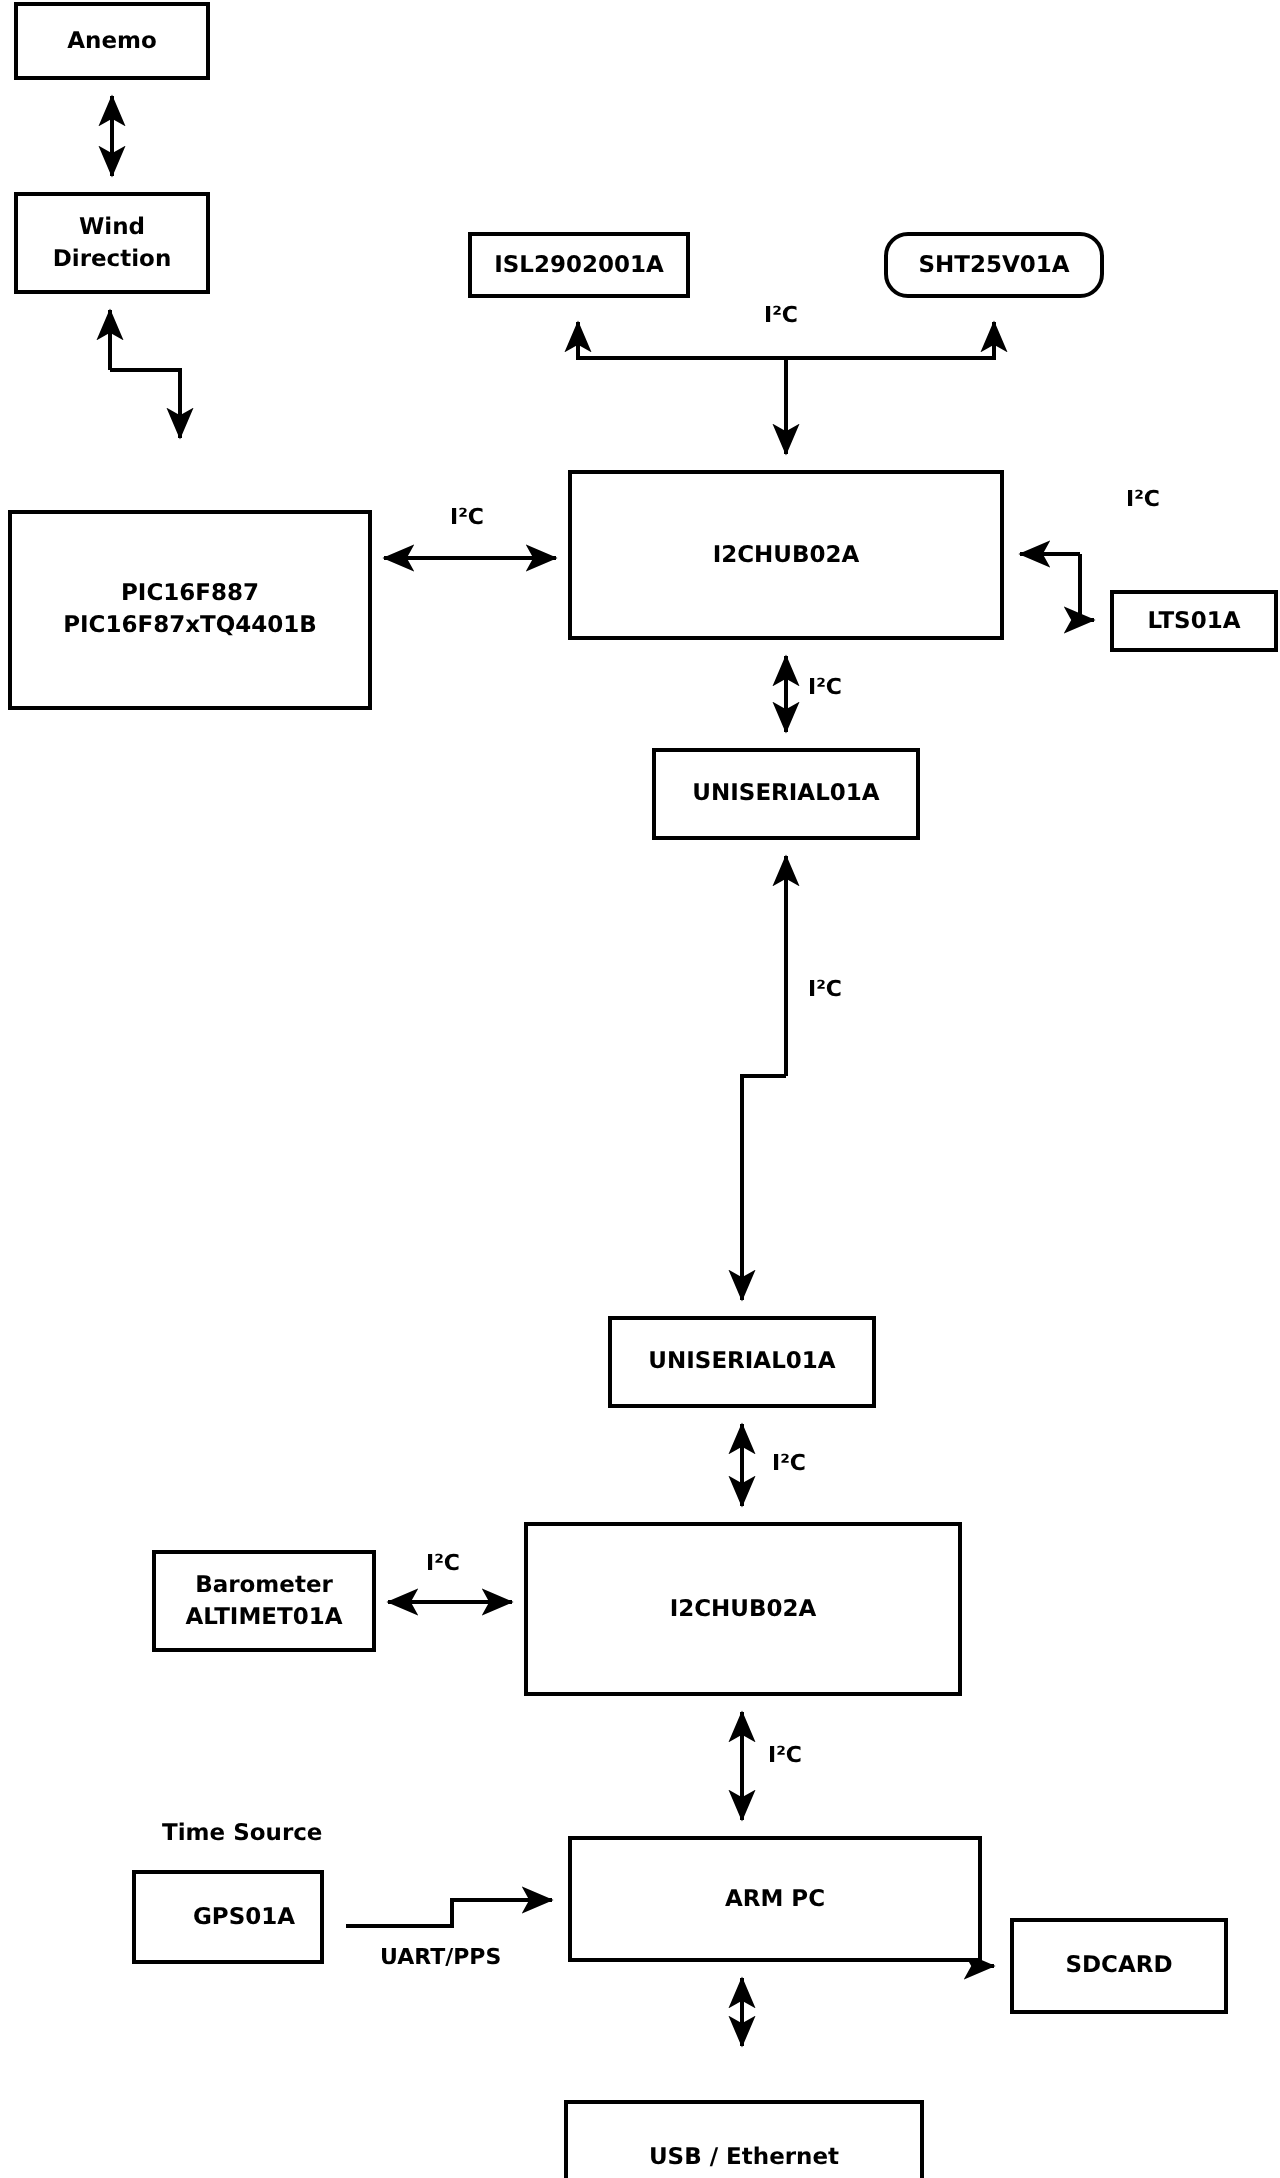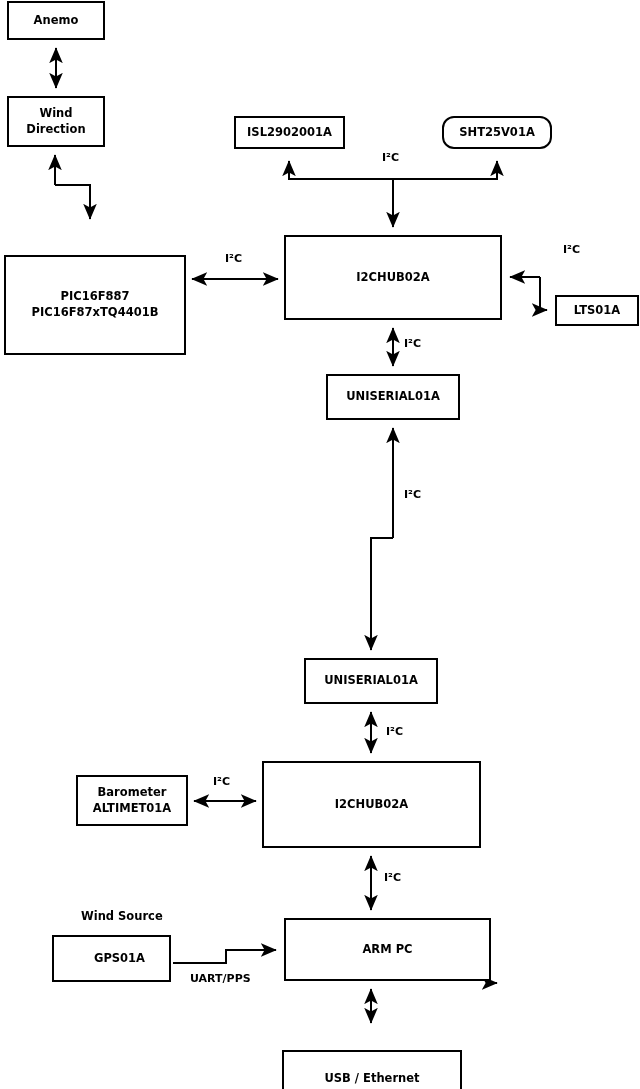--- a/index.html
+++ b/index.html
@@ -194,28 +194,31 @@
 
   <div class="node" style="left:262px; top:761px; width:219px; height:87px;">
     <span class="node-label">I2CHUB02A</span>
   </div>
 
   <div class="node" style="left:76px; top:775px; width:112px; height:51px;">
     <span class="node-label">Barometer
 ALTIMET01A</span>
   </div>
 
-  <div class="node" style="left:52px; top:935px; width:119px; height:47px;padding-left:16px;">
+  <div class="node" style="left:66px; top:935px; width:96px; height:47px;padding-left:16px;">
     <span class="node-label">GPS01A</span>
   </div>
 
   <div class="node" style="left:284px; top:918px; width:207px; height:63px;">
     <span class="node-label">ARM PC</span>
   </div>
 
+  <div class="node" style="left:505px; top:959px; width:109px; height:48px;">
+    <span class="node-label">SDCARD</span>
+  </div>
 
   <div class="node" style="left:282px; top:1031px; width:180px; height:57px;margin-top:19px;">
     <span class="node-label">USB / Ethernet</span>
   </div>
 
   <div class="edge-label" style="left:382px; top:152px;">I²C</div>
 
   <div class="edge-label" style="left:225px; top:253px;">I²C</div>
 
   <div class="edge-label" style="left:563px; top:244px;">I²C</div>
@@ -225,15 +228,15 @@
   <div class="edge-label" style="left:404px; top:489px;">I²C</div>
 
   <div class="edge-label" style="left:386px; top:726px;">I²C</div>
 
   <div class="edge-label" style="left:213px; top:776px;">I²C</div>
 
   <div class="edge-label" style="left:384px; top:872px;">I²C</div>
 
   <div class="edge-label" style="left:190px; top:973px;">UART/PPS</div>
 
-  <div class="free-label" style="left:81px; top:911px;">Wind Source</div>
+  <div class="free-label" style="left:81px; top:911px;">Time Source</div>
 
 </div>
 
 </body></html>

